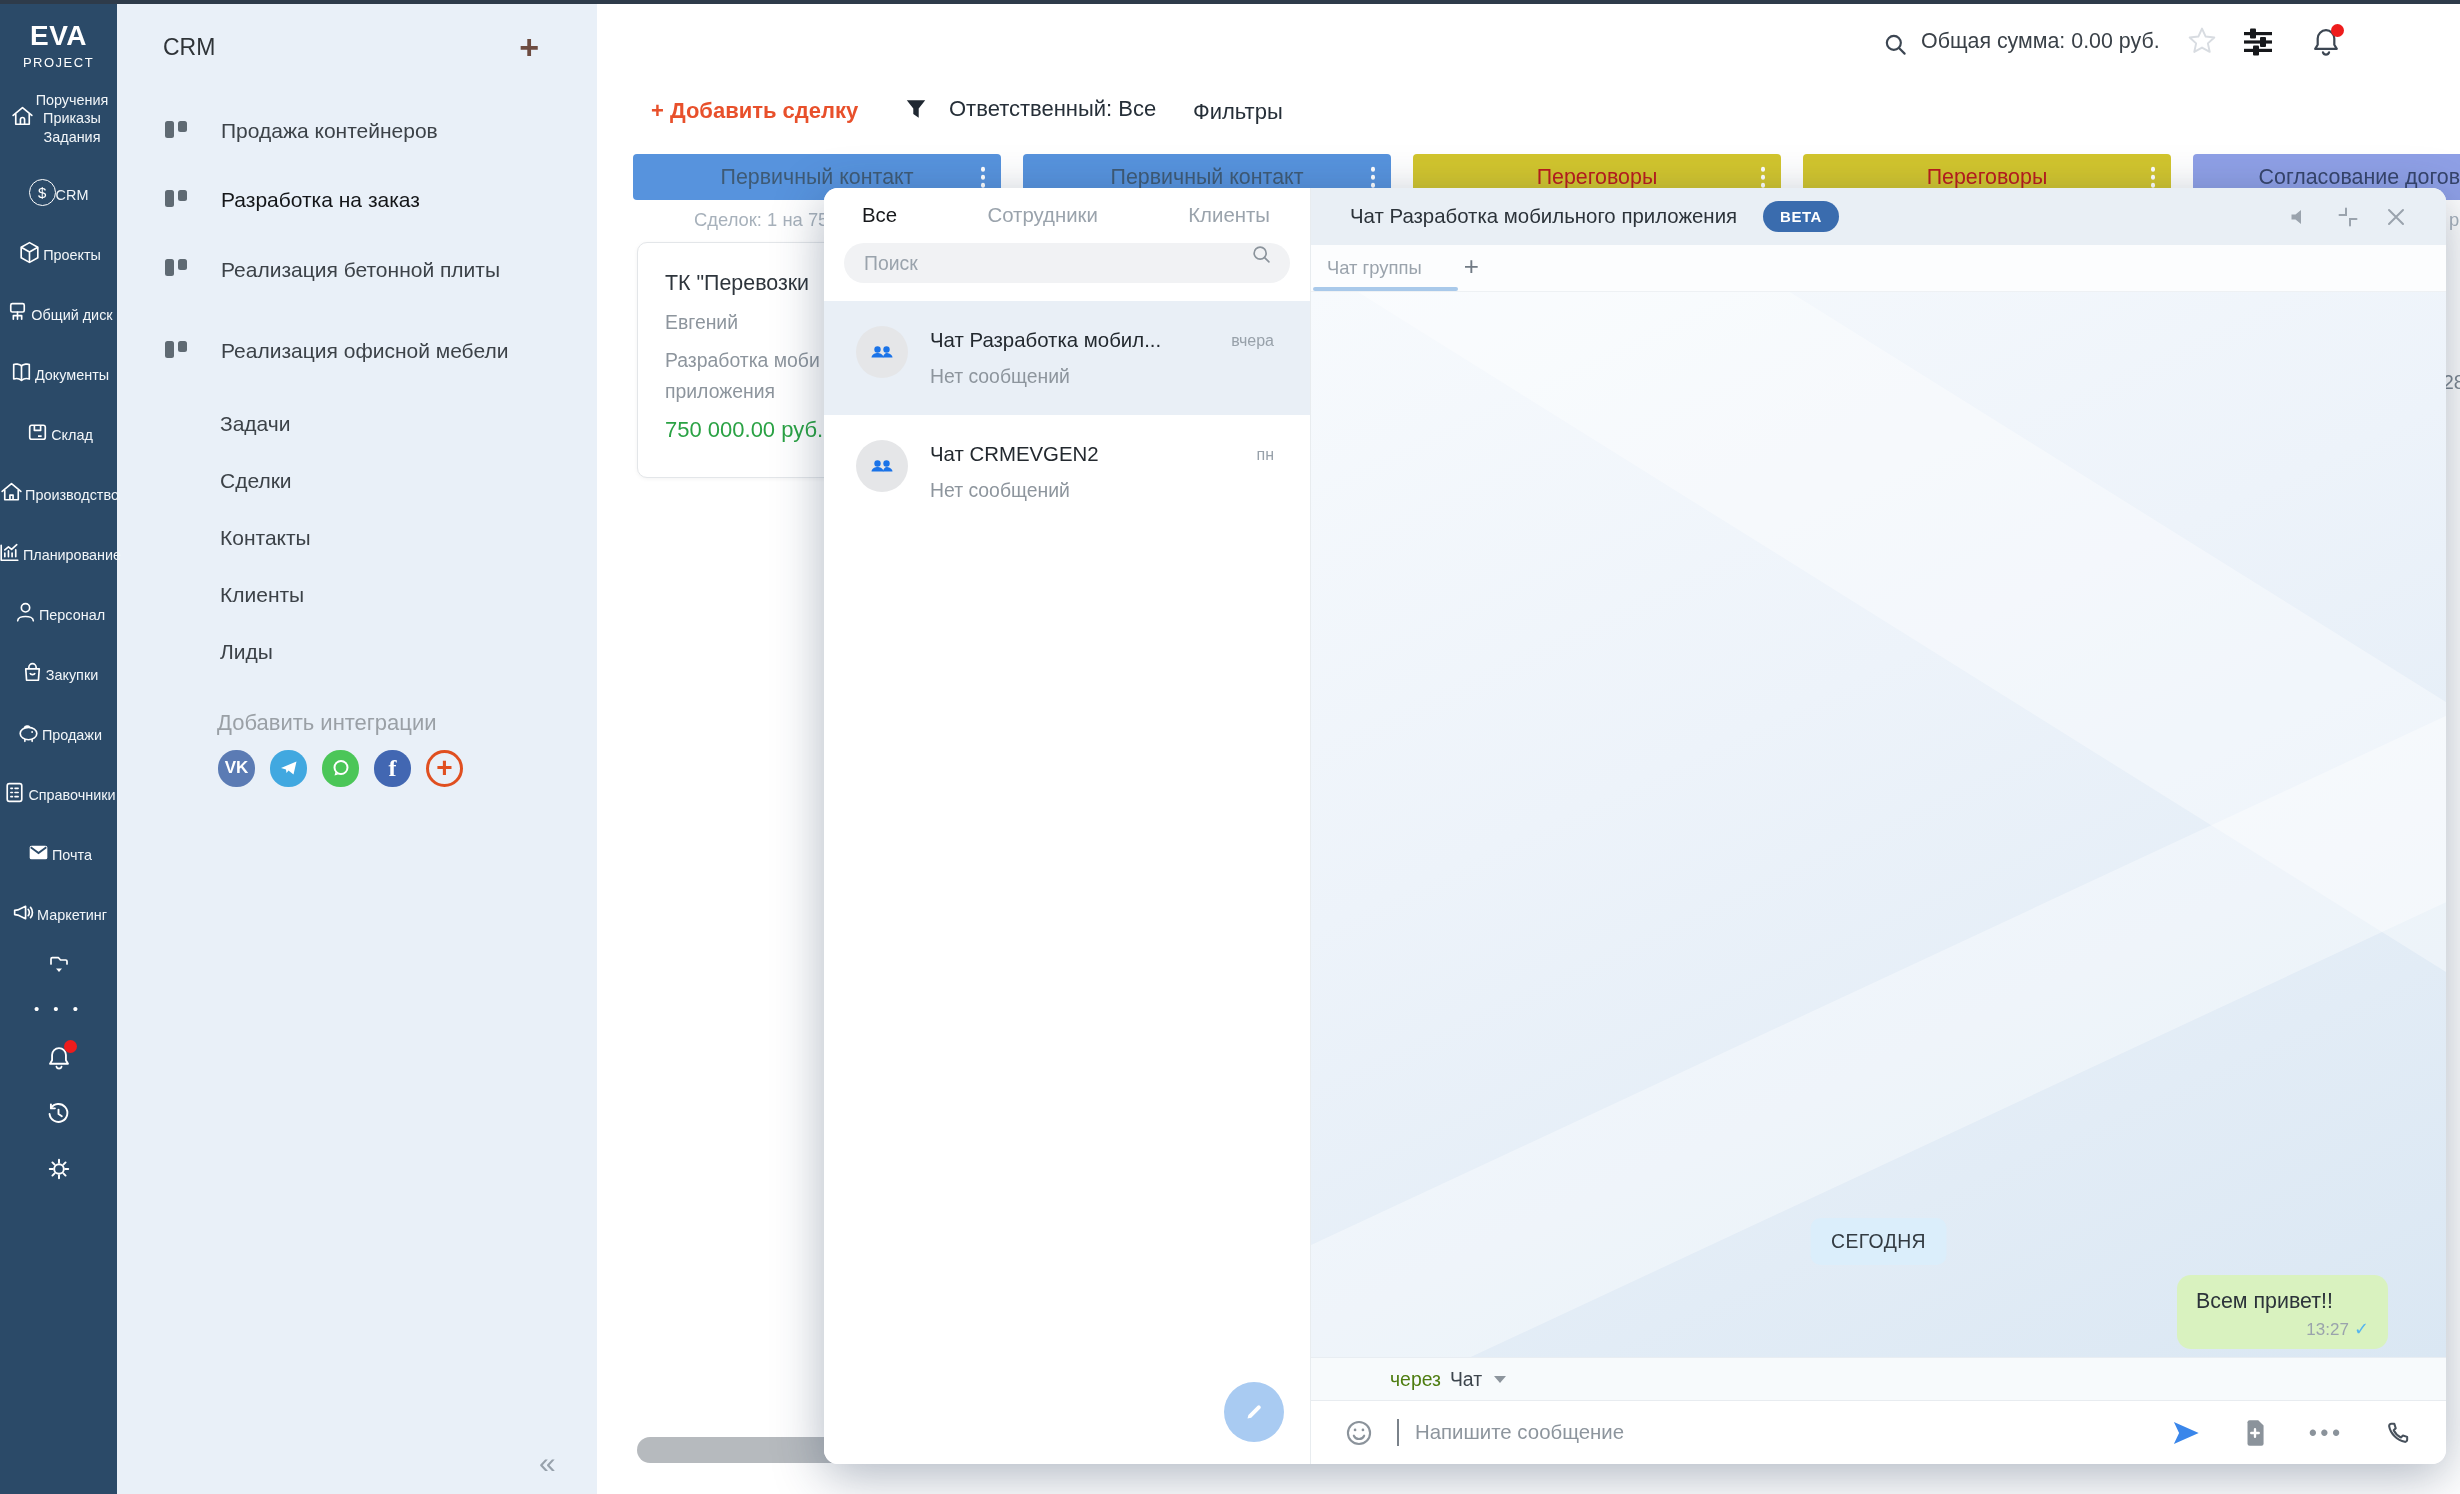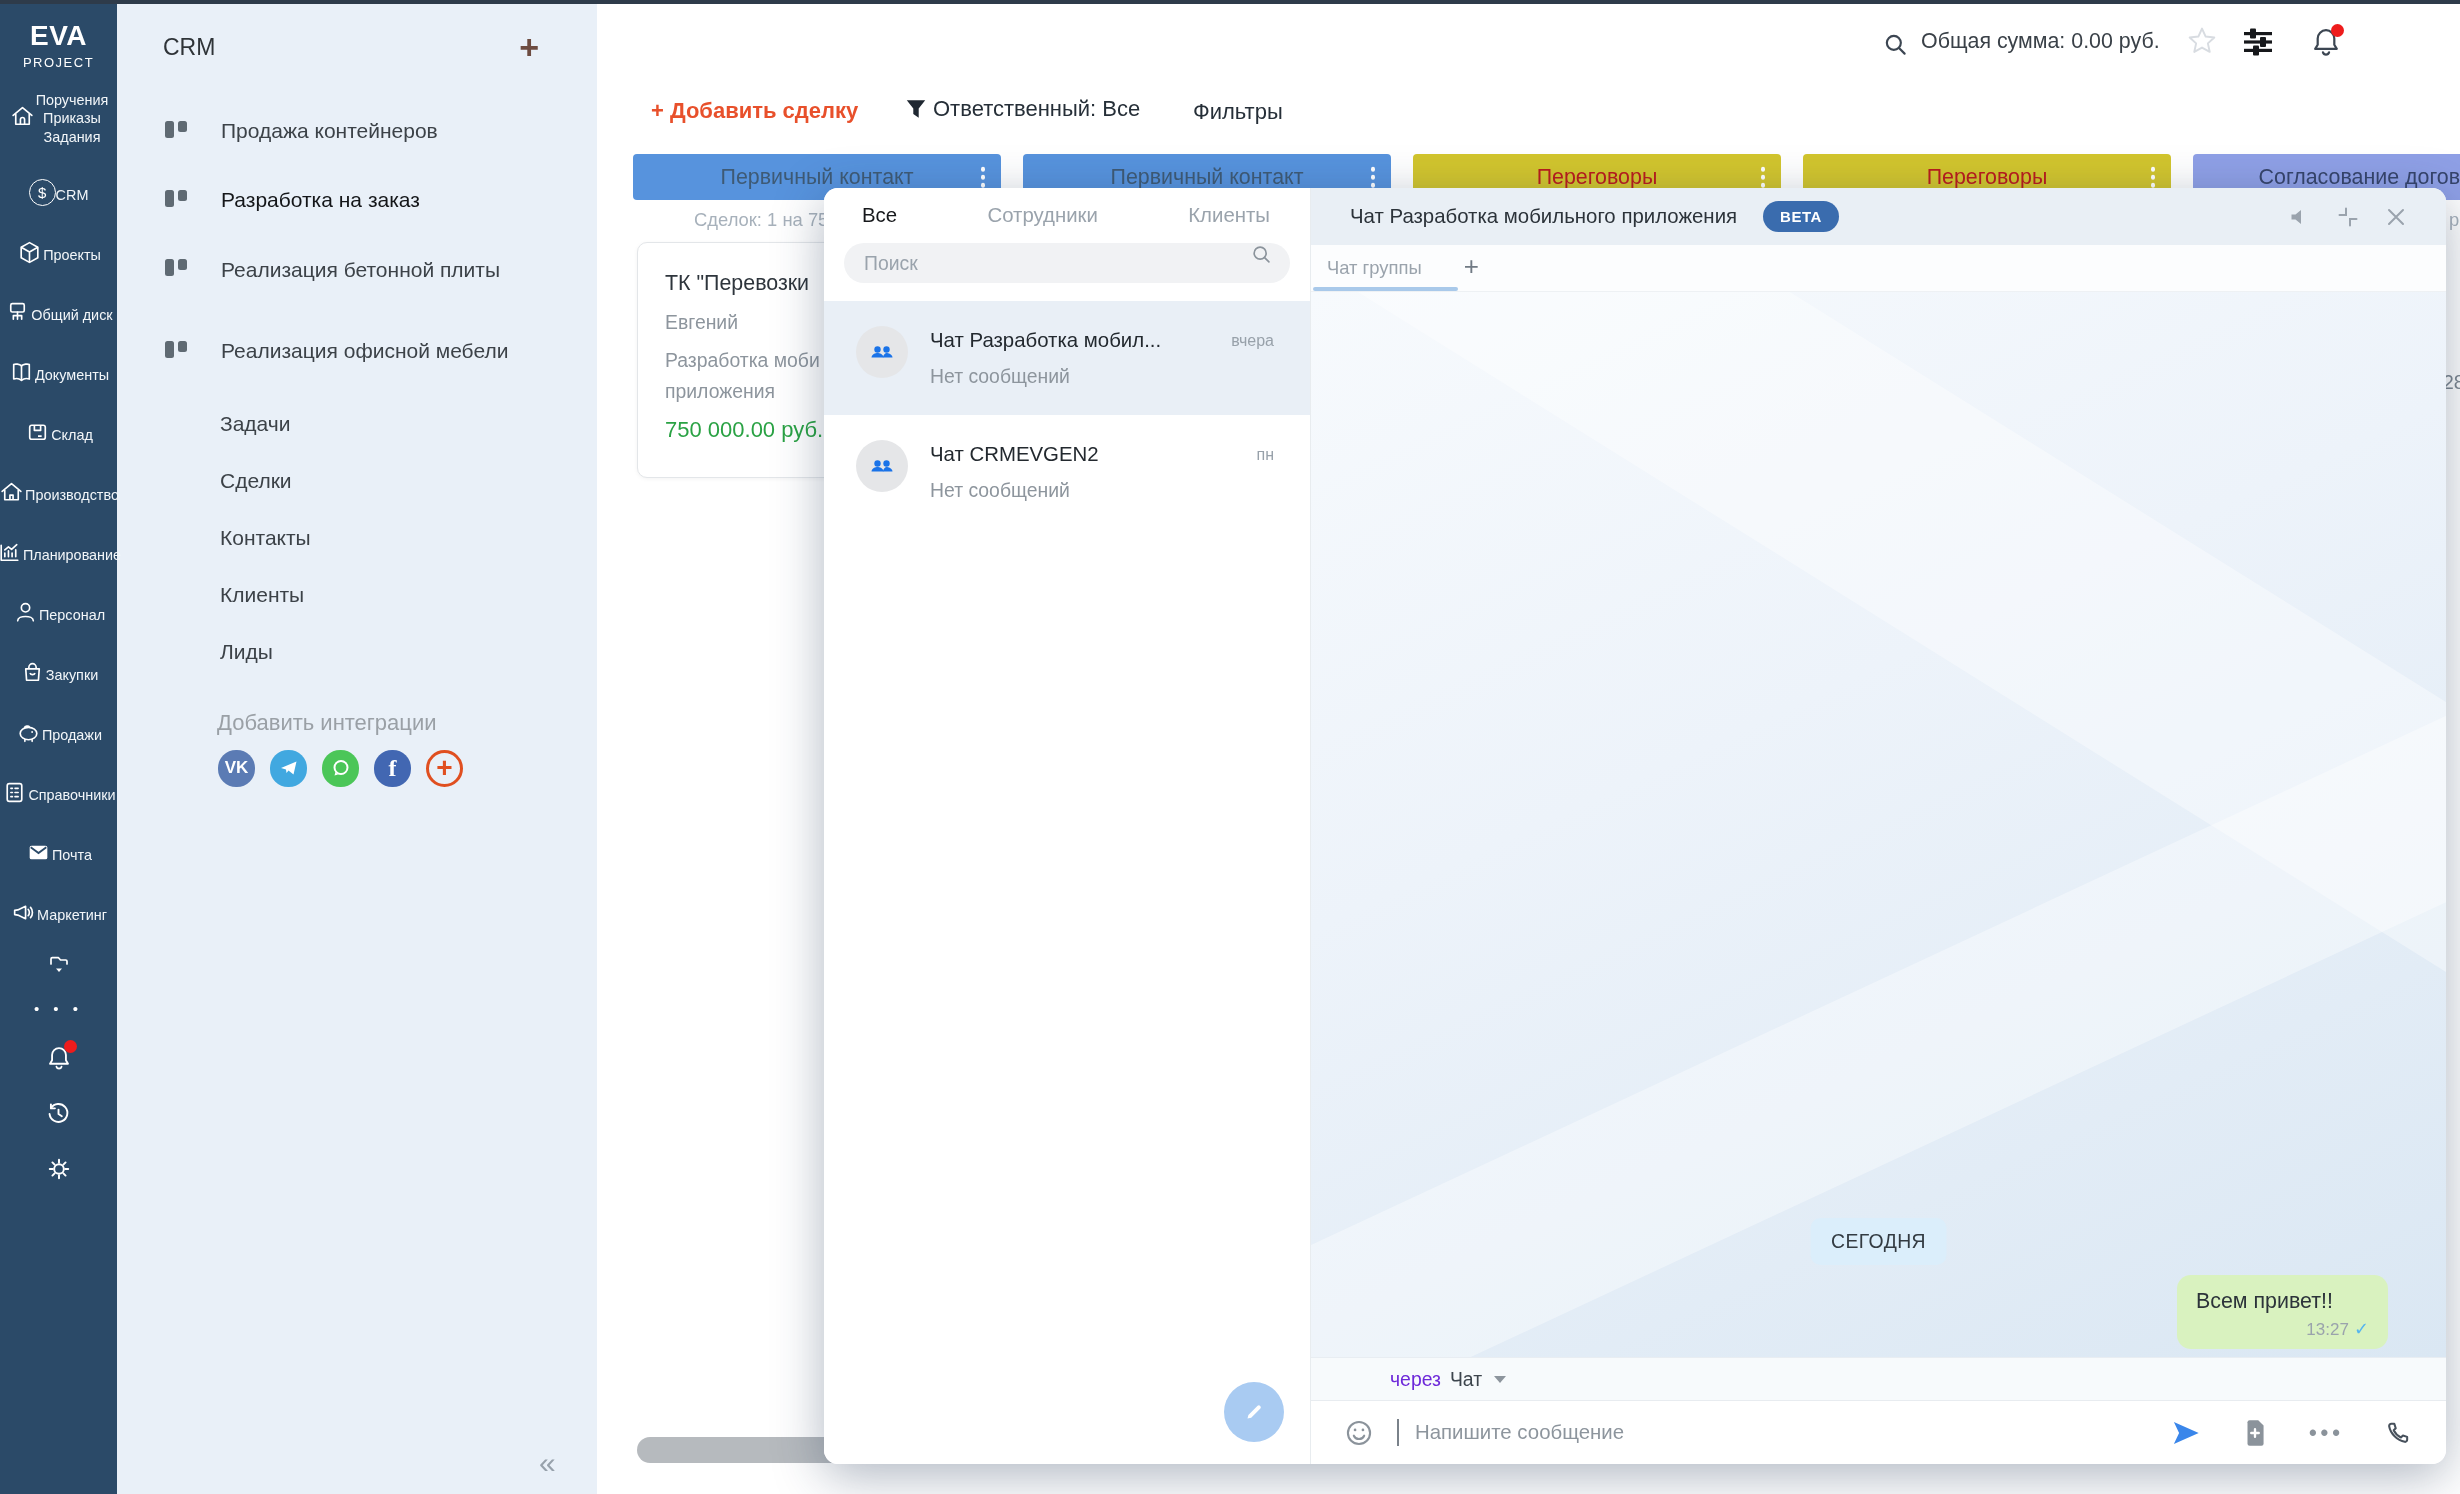--- a/index.html
+++ b/index.html
@@ -53,21 +53,21 @@
 .soc.addsoc{background:transparent;border:3.5px solid #e04f20;border-radius:50%;color:#e04f20;
   font-size:28px;font-weight:bold;width:31px;height:31px;box-sizing:content-box;line-height:1}
 .crm-collapse{position:absolute;left:422px;bottom:14px;font-size:30px;color:#97a1ab;cursor:pointer}
 
 
 .topbar-total{position:absolute;left:1921px;top:29px;font-size:21.4px;color:#3a4148}
 .tico{cursor:pointer}
 
 
 .add-deal{position:absolute;left:651px;top:98px;font-size:22px;font-weight:bold;color:#e8502b;cursor:pointer}
-.resp-filter{position:absolute;left:903px;top:96px;display:flex;align-items:center;gap:4px;cursor:pointer}
+.resp-filter{position:absolute;left:903px;top:96px;display:flex;align-items:center;gap:20px;cursor:pointer}
 .resp-label{font-size:22px;color:#262f38}
 .filters-btn{position:absolute;left:1193px;top:99px;font-size:22px;color:#262f38;cursor:pointer}
 
 
 .col{position:absolute;top:154px;width:368px}
 .col-head{height:46px;border-radius:4px;display:flex;align-items:center;justify-content:center;
   position:relative;font-size:21.4px;cursor:pointer}
 .col-head.blue{background:#5793dd;color:#3e5a75}
 .col-head.yellow{background:#d2c52d;color:#b91c1c}
 .col-head.purple{background:#8fa0e6;color:#36446b}
@@ -131,21 +131,21 @@
 .stripe.s2{width:1891px;height:169px;left:-249px;top:637px;transform:rotate(-25deg)}
 .date-chip{position:absolute;left:50%;transform:translateX(-50%);bottom:92px;background:#dbeefb;
   color:#333b42;font-size:19.4px;letter-spacing:0.4px;padding:12px 21px;border-radius:10px}
 .msg-bubble{position:absolute;right:58px;bottom:8px;background:#d9f2bf;border-radius:14px;
   padding:14px 19px 9px 19px;min-width:211px;box-sizing:border-box}
 .msg-text{font-size:21.4px;color:#2c333a}
 .msg-meta{text-align:right;font-size:17px;color:#9aa3ac;margin-top:4px}
 .msg-check{color:#56b5ef;font-size:18px;margin-left:5px}
 .cw-via{height:42px;flex:none;background:#f7fafc;border-top:1px solid #e8edf2;display:flex;
   align-items:center;padding-left:79px;font-size:19.4px;gap:9px}
-.via-prefix{color:#6d28d9}
+.via-prefix{color:#4d7c0f}
 .via-value{color:#3d454d;cursor:pointer}
 .via-caret{width:0;height:0;border-left:6px solid transparent;border-right:6px solid transparent;
   border-top:7px solid #8d959d;margin-left:3px;cursor:pointer}
 .cw-input{height:63px;flex:none;background:#fff;border-top:1px solid #e8ecf0;display:flex;
   align-items:center;padding:0 34px 0 32px;gap:14px}
 .txt-cursor{width:2px;height:27px;background:#7a828a;margin-left:8px;flex:none}
 .cw-input input{flex:1;border:none;outline:none;font-size:20.4px;color:#2c333a;
   font-family:"Liberation Sans",sans-serif;background:transparent}
 .cw-input input::placeholder{color:#8d959d}
 .in-icons{display:flex;align-items:center;gap:40px;margin-left:auto}

